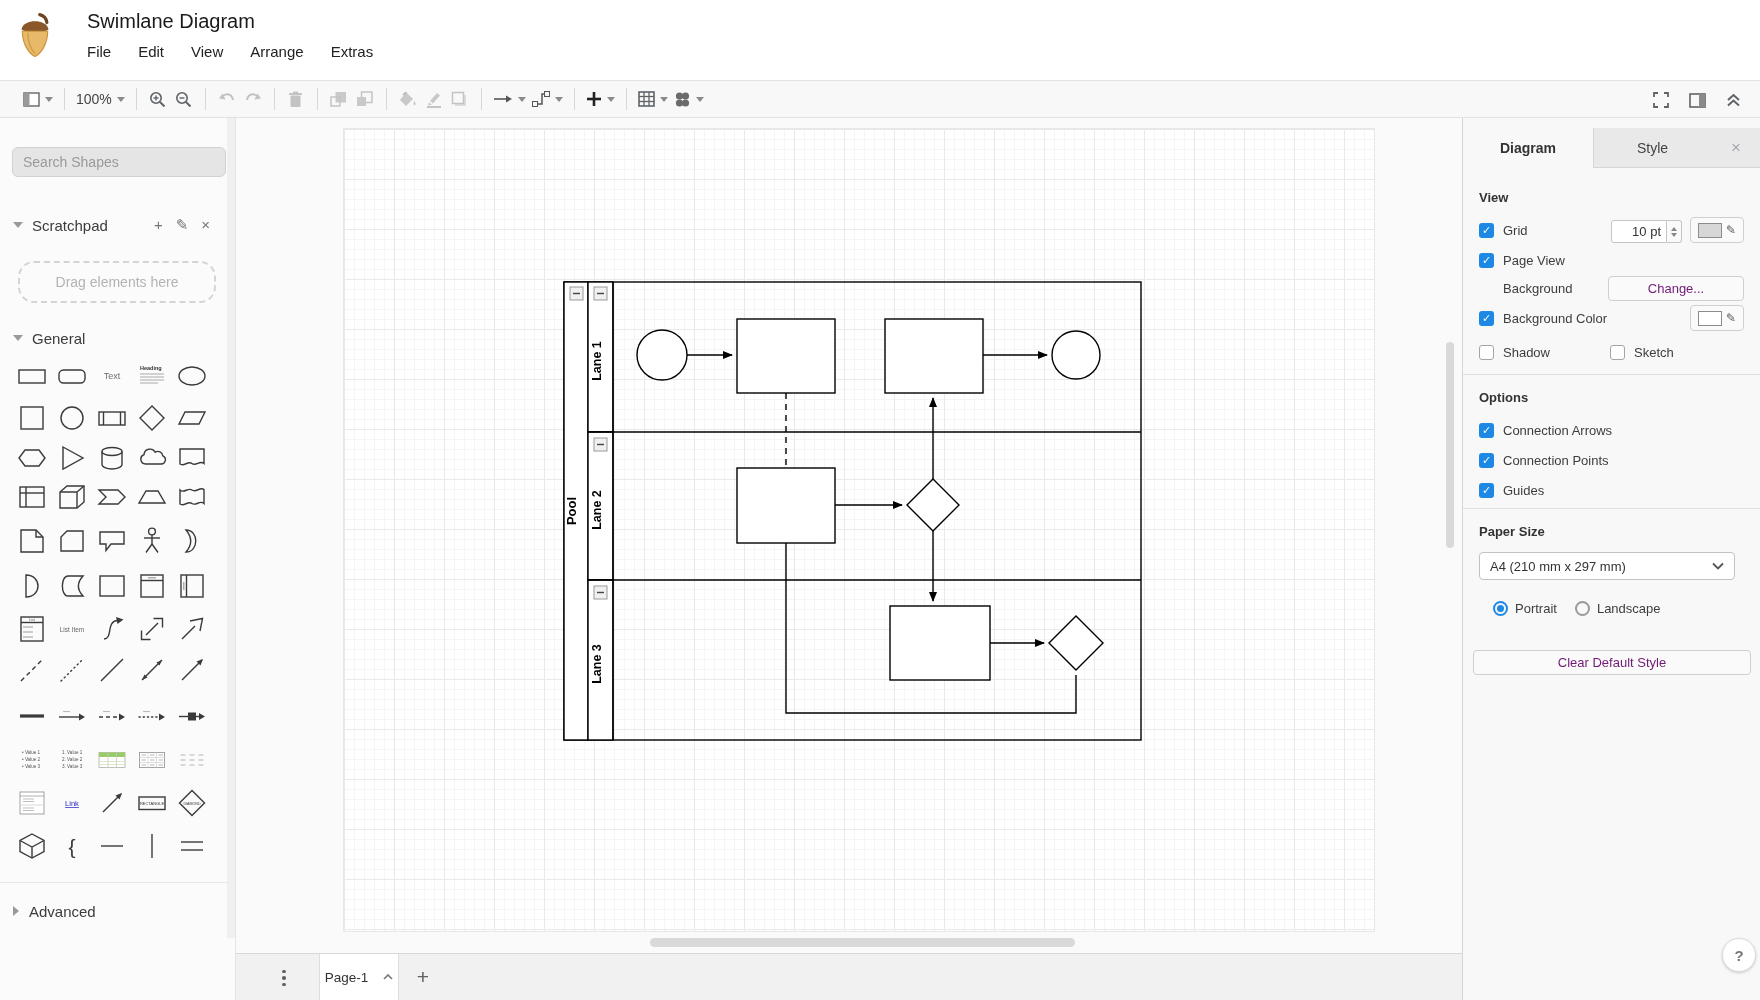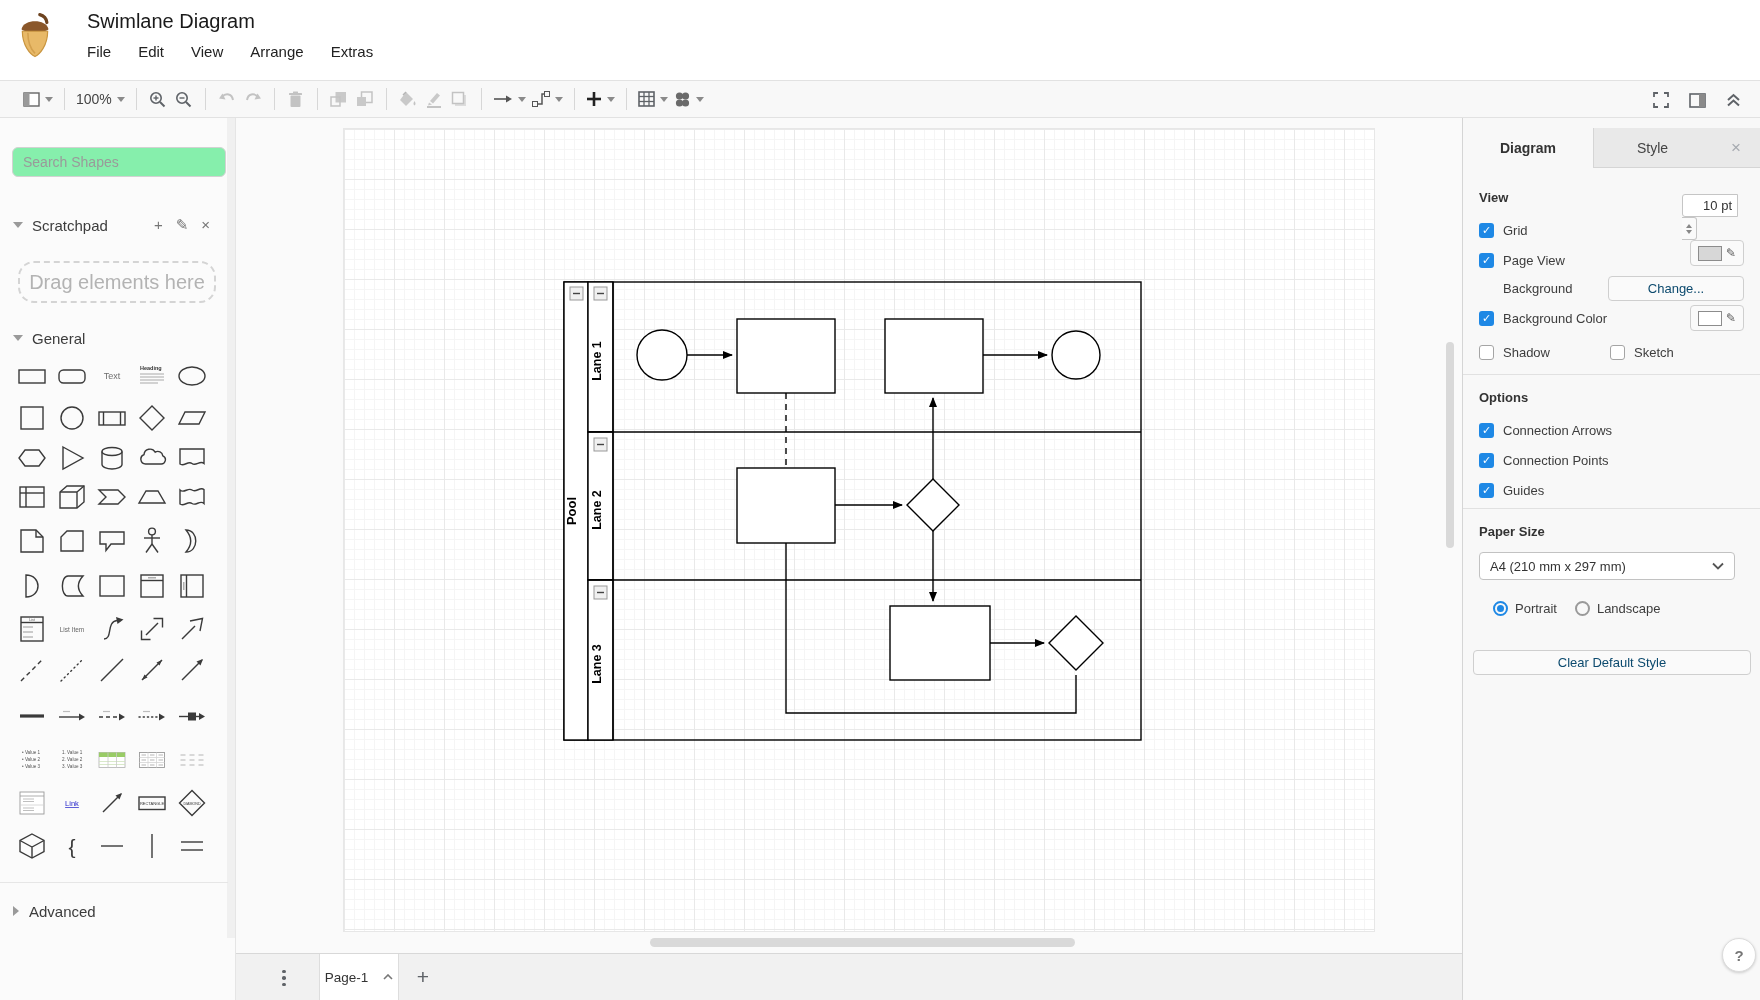--- a/index.html
+++ b/index.html
@@ -20,31 +20,31 @@
              display:flex; align-items:center; padding-left:20px; }
   .tbtn { height:28px; min-width:26px; display:flex; align-items:center; justify-content:center; gap:3px; cursor:pointer; padding:0 3px; border-radius:3px; }
   .tsep { width:1px; height:22px; background:#d7d7d7; margin:0 8px; }
   .caret { width:0; height:0; border-left:4px solid transparent; border-right:4px solid transparent; border-top:5px solid #8a8a8a; margin-left:2px; }
   .zoomtxt { font-size:14px; color:#444; }
   .tb-right { position:absolute; right:14px; top:0; height:38px; display:flex; align-items:center; gap:10px; }
 
   
   #sidebar { position:absolute; left:0; top:118px; width:236px; height:882px; background:#fbfbfb; border-right:1px solid #e5e5e5; }
   #sidebar .scroll-strip { position:absolute; right:0; top:0; width:8px; height:820px; background:#f0f0f0; }
-  #search-box { position:absolute; left:12px; top:29px; width:214px; height:30px; background:#86efac; border:1px solid #d2d2d2; border-radius:6px; display:flex; align-items:center; padding:0 10px;gap:28px; }
+  #search-box { position:absolute; left:12px; top:29px; width:214px; height:30px; background:#e5e5e5; border:1px solid #d2d2d2; border-radius:6px; display:flex; align-items:center; padding:0 10px;gap:28px; }
   #search-box input { border:none; outline:none; flex:1; font-size:14px; color:#333; background:transparent; font-family:inherit; }
   #search-box input::placeholder { color:#9a9a9a; }
   .sec-head { position:absolute; left:0; width:236px; height:30px; display:flex; align-items:center; padding-left:13px; cursor:pointer; }
   .sec-caret { width:0; height:0; border-left:5px solid transparent; border-right:5px solid transparent; border-top:6px solid #9a9a9a; margin-right:9px; }
   .sec-caret.closed { border-top:5px solid transparent; border-bottom:5px solid transparent; border-left:6px solid #9a9a9a; border-right:none; margin-right:10px; }
   .sec-label { font-size:15px; color:#3c3c3c; }
   .pad-acts { position:absolute; right:26px; display:flex; gap:13px; }
   .pad-acts span { color:#757575; font-size:15px; cursor:pointer; }
   #drop-area { position:absolute; left:18px; top:143px; width:198px; height:42px; border:2px dashed #d4d4d4; border-radius:16px; display:flex; align-items:center; justify-content:center; }
-  #drop-area span { color:#b3b3b3; font-size:20px; }
+  #drop-area span { color:#b3b3b3; font-size:14px; }
   #shape-grid { position:absolute; left:12px; top:0; width:212px; }
   .shape-row { position:absolute; left:0; display:flex; }
   .shape-cell { width:40px; height:30px; display:flex; align-items:center; justify-content:center; cursor:pointer; }
   #sb-divider1 { position:absolute; left:0; top:764px; width:228px; height:1px; background:#e6e6e6; }
   #more-shapes-wrap { position:absolute; left:0; top:822px; width:228px; height:60px; border-top:1px solid #e2e2e2; }
   #more-shapes { position:absolute; left:18px; top:13px; width:200px; height:33px; background:#3b82f6; color:#fff; font-size:14px; border:none; border-radius:5px; cursor:pointer; font-family:inherit; }
 
   
   #canvas { position:absolute; left:236px; top:118px; width:1226px; height:835px; background:#fafafa; overflow:hidden; }
   #page { position:absolute; left:107px; top:10px; width:1032px; height:804px; background:#fff; border:1px solid #e7e7e7;
@@ -65,30 +65,30 @@
   #tab-diagram { width:130px; background:#f8f8f8; font-weight:bold; color:#333; font-size:14px; }
   #tab-style { width:118px; background:#e9e9e9; border-left:1px solid #d5d5d5; border-bottom:1px solid #d5d5d5; color:#444; font-size:14px; }
   #tab-close { width:50px; background:#e9e9e9; border-bottom:1px solid #d5d5d5; color:#a6aab0; font-size:17px; justify-content:center; }
   .phead { position:absolute; left:16px; font-weight:bold; color:#333; }
   .prow { position:absolute; left:16px; right:16px; height:24px; display:flex; align-items:center; }
   .cb { width:15px; height:15px; border-radius:3px; margin-right:9px; flex:0 0 auto; cursor:pointer;
         display:flex; align-items:center; justify-content:center; }
   .cb.on { background:#1e88e5; color:#fff; font-size:11px; }
   .cb.off { background:#fff; border:1px solid #a5a5a5; }
   .plabel { color:#3d3d3d; }
-  .rgt { position:absolute; right:0; display:flex; align-items:flex-start;flex-direction:column; }
+  .rgt { position:absolute; right:0; display:flex; align-items:flex-end; }
   #grid-size { width:56px; height:23px; border:1px solid #c5c5c5; border-radius:3px 0 0 3px; text-align:right; padding-right:5px; font-size:13px; font-family:inherit; color:#333; background:#fff; }
   #grid-spin { width:15px; height:23px; border:1px solid #c5c5c5; border-left:none; border-radius:0 3px 3px 0; background:#fafafa; display:flex; flex-direction:column; align-items:center; justify-content:center; cursor:pointer; }
   #grid-spin i { width:0; height:0; border-left:3.5px solid transparent; border-right:3.5px solid transparent; display:block; margin:1px 0; }
   #grid-spin .up { border-bottom:4px solid #888; }
   #grid-spin .dn { border-top:4px solid #888; }
   .swatch-btn { width:54px; height:26px; border:1px solid #cfcfcf; border-radius:4px; background:#fafafa; display:flex; align-items:center; justify-content:center; gap:4px; cursor:pointer; margin-left:8px; }
   .swatch { width:24px; height:15px; border:1px solid #8c8c8c; }
   .dropper { font-size:12px; color:#555; }
-  .pbtn { height:25px; border:1px solid #cfcfcf; border-radius:4px; background:#fafafa; font-size:13px; color:#0c4a6e; cursor:pointer; font-family:inherit; }
+  .pbtn { height:25px; border:1px solid #cfcfcf; border-radius:4px; background:#fafafa; font-size:13px; color:#701a75; cursor:pointer; font-family:inherit; }
   #change-btn { position:absolute; right:0; width:136px; }
   .pdivider { position:absolute; left:0; width:298px; height:1px; background:#e1e1e1; }
   #paper-select { position:absolute; left:16px; top:434px; width:256px; height:28px; background:#fff; border:1px solid #c2c2c2; border-radius:4px; display:flex; align-items:center; padding:0 10px; cursor:pointer; }
   #paper-select span { flex:1; color:#333; }
   .radio { width:15px; height:15px; border-radius:50%; border:2px solid #9a9a9a; margin-right:7px; display:flex; align-items:center; justify-content:center; cursor:pointer; }
   .radio.on { border-color:#1e88e5; }
   .radio.on i { width:7px; height:7px; border-radius:50%; background:#1e88e5; display:block; }
   #clear-style { position:absolute; left:10px; top:532px; width:278px; }
 
   

